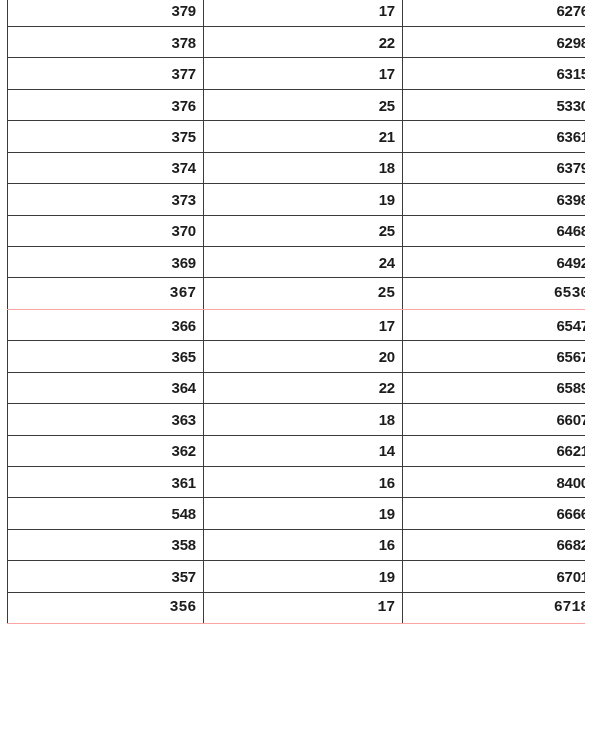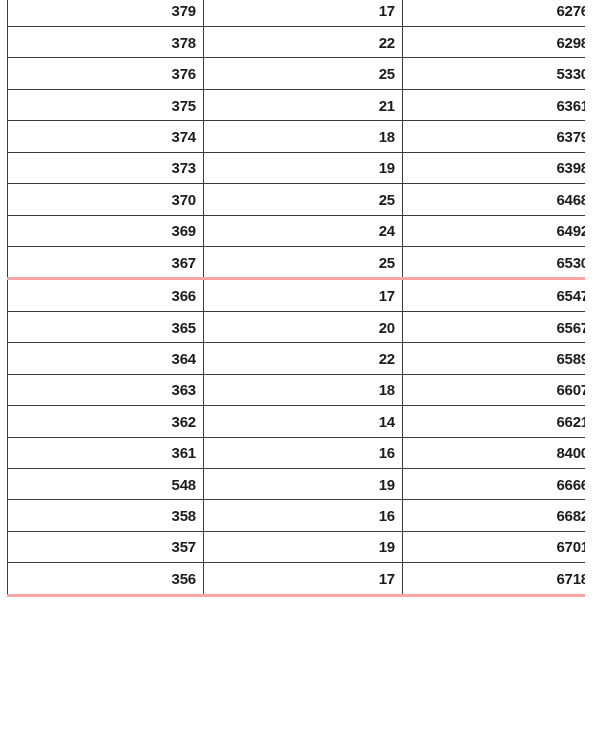--- a/index.html
+++ b/index.html
@@ -34,21 +34,22 @@
     font-size: 15px;
     font-weight: 700;
     color: #1c1c1c;
     letter-spacing: -0.2px;
     line-height: 1;
     overflow: hidden;
     white-space: nowrap;
     background: #ffffff;
   }
   table.grid tr.thick-bottom td {
-    border-bottom: 3px solid #fca5a5;
+    border-bottom: 1px solid #fca5a5;
+    font-family: Liberation Mono, monospace;
   }
   .col-countdown { width: 196px; }
   .col-count     { width: 199px; }
   .col-cumulative{ width: 194px; }
 </style>
 </head>
 <body>
 
 <div class="screen">
   <div class="sheet">
@@ -61,20 +62,25 @@
       <tbody>
           <tr>
     <td>379</td>
     <td>17</td>
     <td>6276</td>
   </tr>
           <tr>
     <td>378</td>
     <td>22</td>
     <td>6298</td>
+  </tr>
+          <tr>
+    <td>377</td>
+    <td>17</td>
+    <td>6315</td>
   </tr>
           <tr>
     <td>376</td>
     <td>25</td>
     <td>5330</td>
   </tr>
           <tr>
     <td>375</td>
     <td>21</td>
     <td>6361</td>

